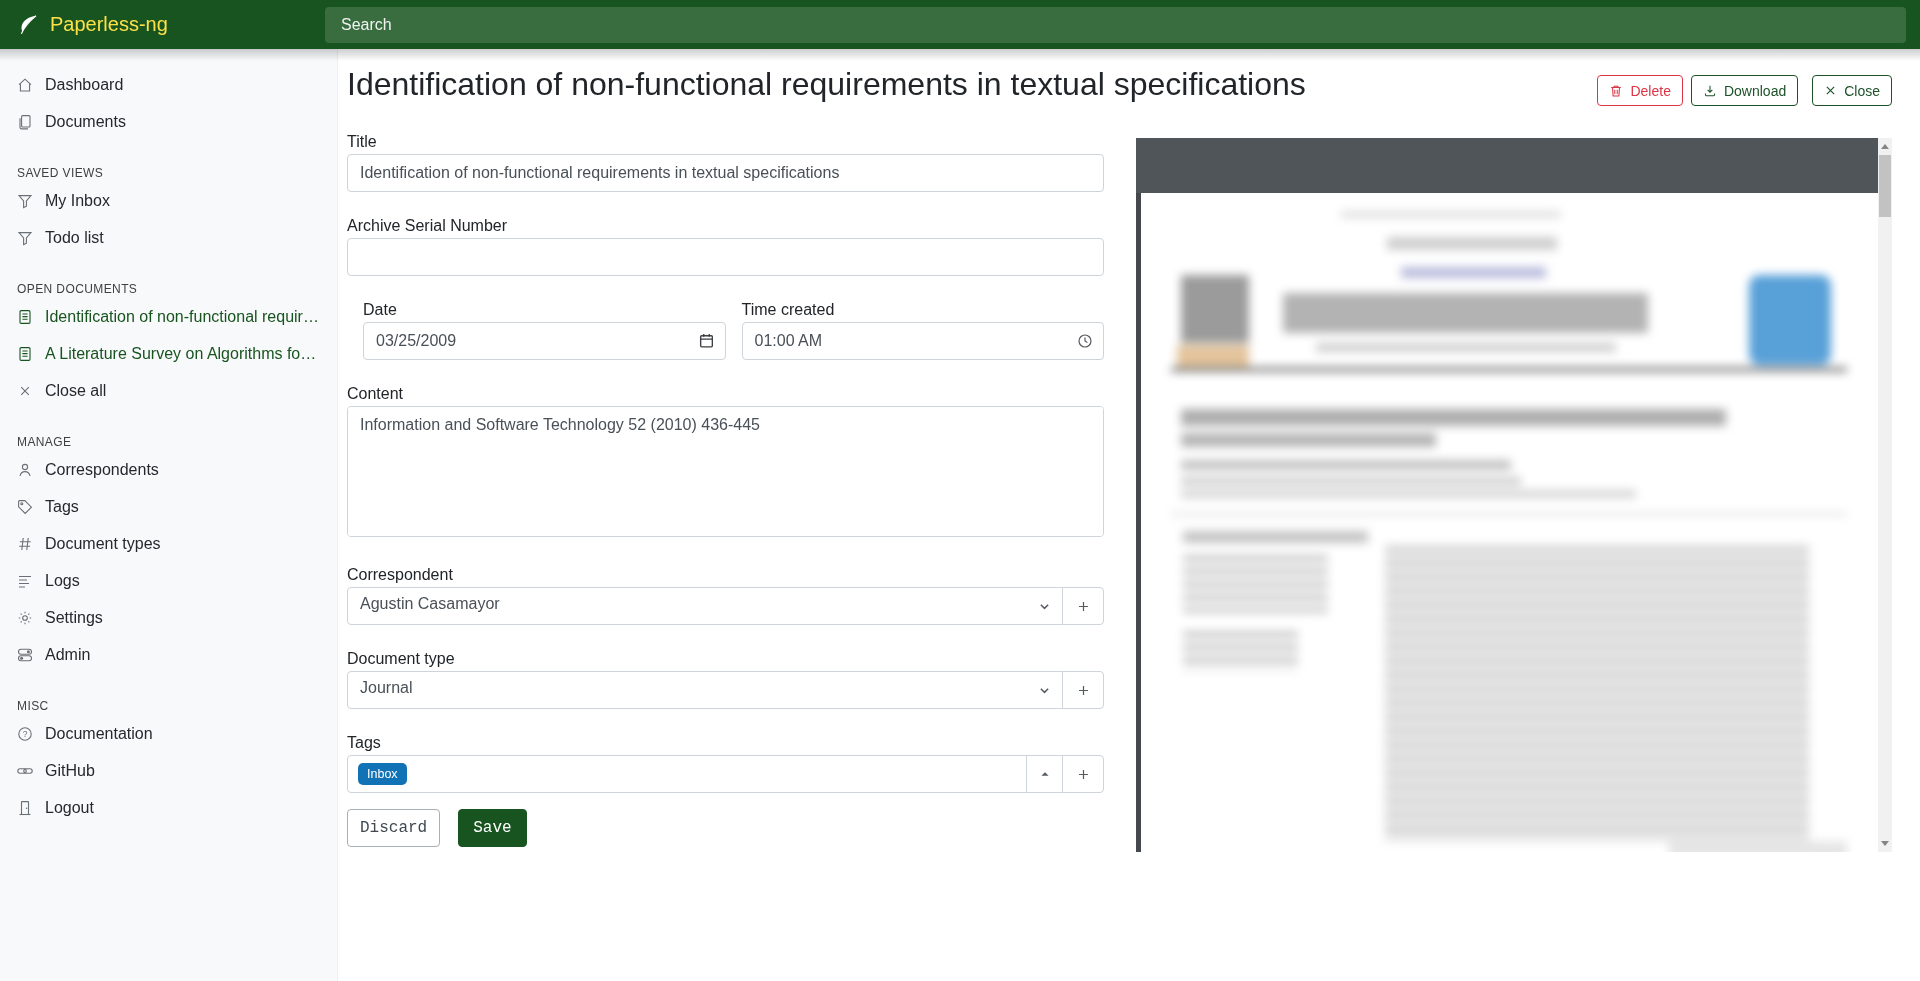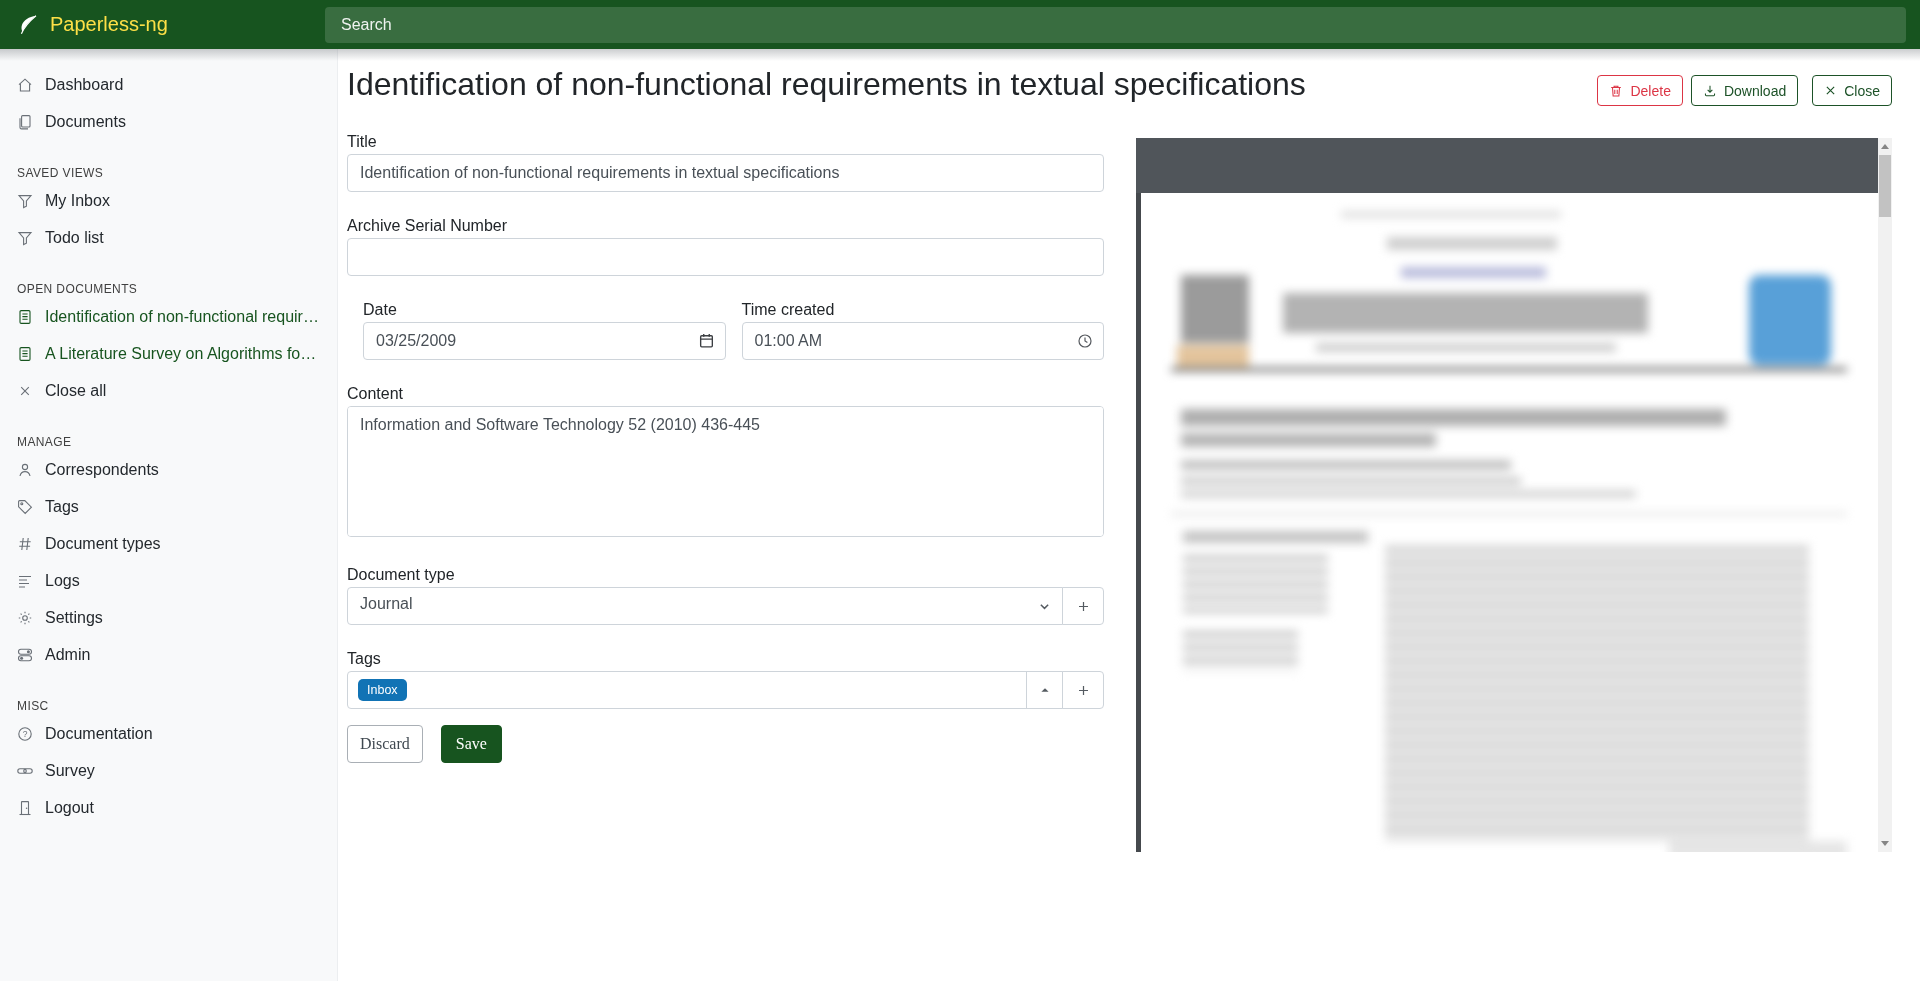--- a/index.html
+++ b/index.html
@@ -81,21 +81,21 @@
   .tags-field {
     flex:1; height:38px; border:1px solid #ced4da; border-radius:4px 0 0 4px; background:#fff;
     display:flex; align-items:center; padding:0 10px;
   }
   .tag-pill {
     background:#1173b5; color:#fff; font-size:12.5px; font-weight:normal; line-height:1;
     padding:5px 9px; border-radius:5px; display:inline-block;
   }
 
   .form-actions { margin-top:16px; display:flex; }
-  .btn { height:38px; padding:0 12px; font-size:16px; border-radius:4px; cursor:pointer; font-family:Liberation Serif, serif; }
+  .btn { height:38px; padding:0 12px; font-size:16px; border-radius:4px; cursor:pointer; font-family:Liberation Mono, monospace; }
   .btn-discard { background:#fff; border:1px solid #a9afb5; color:#3f4850; }
   .btn-save { background:#17541f; border:1px solid #17541f; color:#fff; margin-left:18px; padding:0 14px; }
 
   
   .preview { position:absolute; left:1136px; top:138px; width:756px; height:714px; }
   .pv-toolbar { position:absolute; left:0; top:0; right:14px; height:55px; background:#50555a; }
   .pv-bg { position:absolute; left:0; top:55px; right:14px; bottom:0; background:#45494d; }
   .pv-page { position:absolute; left:5px; top:0; right:0; bottom:0; background:#fff; overflow:hidden; }
   .pv-scroll { position:absolute; right:0; top:0; width:14px; height:714px; background:#f1f1f1; }
   .sb-arrow-up, .sb-arrow-down { position:absolute; left:3px; width:0; height:0; border-left:4px solid transparent; border-right:4px solid transparent; }
@@ -263,21 +263,21 @@
     </span>
     <span class="lbl">Documentation</span>
   </div>
   <div class="side-item">
     <span class="ic">
       <svg width="16" height="16" viewBox="0 0 16 16" fill="none" stroke="currentColor" stroke-width="1.1">
         <rect x="0.8" y="5.8" width="8.4" height="4.4" rx="2.2"></rect>
         <rect x="6.8" y="5.8" width="8.4" height="4.4" rx="2.2"></rect>
       </svg>
     </span>
-    <span class="lbl">Survey</span>
+    <span class="lbl">GitHub</span>
   </div>
   <div class="side-item">
     <span class="ic">
       <svg width="16" height="16" viewBox="0 0 16 16" fill="none" stroke="currentColor" stroke-width="1.1">
         <rect x="4.5" y="1.6" width="7" height="12.9" rx="0.5"></rect>
           <circle cx="9.6" cy="8.2" r="0.8" fill="currentColor" stroke="none"></circle>
           <path d="M2.5 14.5h11"></path>
       </svg>
     </span>
     <span class="lbl">Logout</span>
@@ -357,20 +357,38 @@
     <textarea class="tinput" spellcheck="false" style="">Information and Software Technology 52 (2010) 436-445
 
 
 
 
 Contents lists available at ScienceDirect ]
 
 </textarea>
   </div>
 
+  <div class="fgroup">
+    <label>Correspondent</label>
+    <div class="input-group">
+      <div class="fake-select">
+        <span>Agustin Casamayor</span>
+        <span class="chev">
+          <svg width="13" height="13" viewBox="0 0 16 16" fill="none" stroke="currentColor" stroke-width="1.8">
+            <path d="M3.5 5.8 8 10.3l4.5-4.5"></path>
+          </svg>
+        </span>
+      </div>
+      <button class="gbtn last">
+        <svg width="15" height="15" viewBox="0 0 16 16" fill="none" stroke="currentColor" stroke-width="1.3">
+            <path d="M8 3.2v9.6M3.2 8h9.6"></path>
+          </svg>
+      </button>
+    </div>
+  </div>
 
   <div class="fgroup">
     <label>Document type</label>
     <div class="input-group">
       <div class="fake-select">
         <span>Journal</span>
         <span class="chev">
           <svg width="13" height="13" viewBox="0 0 16 16" fill="none" stroke="currentColor" stroke-width="1.8">
             <path d="M3.5 5.8 8 10.3l4.5-4.5"></path>
           </svg>

